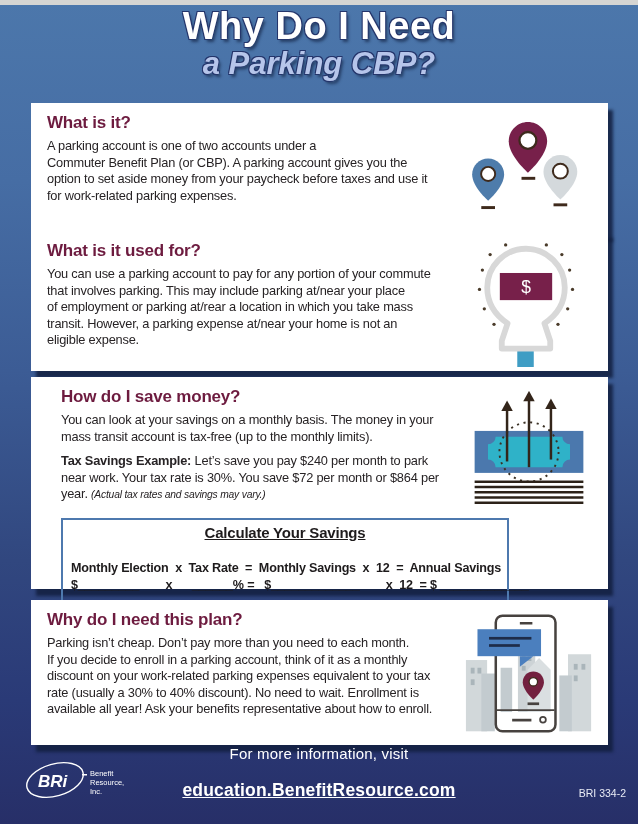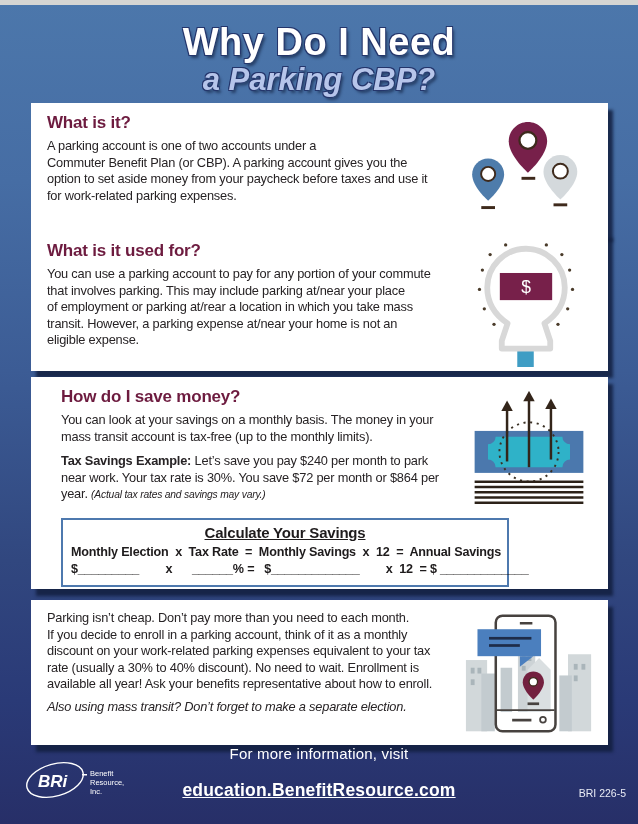--- a/index.html
+++ b/index.html
@@ -2,21 +2,21 @@
 <html><head>
 <meta charset="utf-8">
 <style>
   * { margin:0; padding:0; box-sizing:border-box; }
   body { font-family:"Liberation Sans", sans-serif; background:#888; }
   .page {
     position:relative; width:638px; height:824px; margin:0 auto; overflow:hidden;
     background:linear-gradient(180deg,#4C77AB 0%,#466DA4 22%,#3C5C95 45%,#31477F 68%,#2A3A77 85%,#272F68 100%);
   }
   .top-strip { position:absolute; top:0; left:0; width:100%; height:5px; background:#D6D5D2; }
-  .title-block { position:absolute; top:21px; left:0; width:100%; text-align:center; }
+  .title-block { position:absolute; top:5px; left:0; width:100%; text-align:center; }
   .title-line1 {
     font-size:38px; font-weight:bold; color:#ffffff; letter-spacing:.5px; line-height:42px;
     text-shadow:-1px -1px 0 #24356b, 1px -1px 0 #24356b, -1px 1px 0 #24356b, 2px 3px 3px rgba(10,20,50,.55);
   }
   .title-line2 {
     font-size:31px; font-weight:bold; font-style:italic; color:#B6C5EA; line-height:34px;
     text-shadow:-1px -1px 0 #24356b, 1px -1px 0 #24356b, -1px 1px 0 #24356b, 2px 3px 3px rgba(10,20,50,.55);
   }
   .card {
     position:absolute; left:31px; width:577px; background:#ffffff;
@@ -31,21 +31,21 @@
   .card-icon { display:flex; align-items:center; justify-content:center; }
   .heading { font-size:17px; font-weight:bold; color:#6D1B3F; margin-bottom:5px; letter-spacing:-.2px; }
   .body-text { font-size:12.8px; line-height:16.6px; color:#272325; letter-spacing:-.2px; white-space:pre-line; }
   .example { font-size:12.8px; line-height:16.6px; color:#272325; letter-spacing:-.2px; margin-top:8px; }
   .example b { font-weight:bold; }
   .example .note { font-size:10.3px; font-style:italic; }
   .c3-top { display:flex; flex-direction:row; }
   .calc-box {
     margin-top:9px; width:448px; border:2px solid #4E79AE; padding:4px 8px 9px 8px; text-align:center;
   }
-  .calc-title { font-size:15px; font-weight:bold; color:#1e1b1c; text-decoration:underline; margin-bottom:4px; letter-spacing:-.2px; }
+  .calc-title { font-size:15px; font-weight:bold; color:#1e1b1c; text-decoration:underline; margin-bottom:20px; letter-spacing:-.2px; }
   .calc-row1 { font-size:12.6px; font-weight:bold; color:#1e1b1c; white-space:pre; letter-spacing:-.2px; }
   .calc-row2 { font-size:12.6px; font-weight:bold; color:#1e1b1c; white-space:pre; margin-top:3px; letter-spacing:-.2px; }
   .italic-note { font-size:12.8px; font-style:italic; color:#272325; margin-top:6px; letter-spacing:-.2px; }
   .footer-center { position:absolute; top:745px; left:0; width:100%; text-align:center; color:#fff; }
   .footer-visit { font-size:15px; font-weight:normal; letter-spacing:.2px; }
   .footer-url { display:inline-block; margin-top:18px; font-size:17.5px; font-weight:bold; color:#fff; text-decoration:underline; letter-spacing:.2px; }
   .footer-logo { position:absolute; left:24px; top:756px; }
   .footer-copy { position:absolute; right:12px; top:787px; text-align:right; color:#E8EBF5; font-size:10.5px; line-height:13px; }
 </style>
 </head>
@@ -170,26 +170,26 @@
     </div>
     <div class="calc-box">
       <div class="calc-title">Calculate Your Savings</div>
       <div class="calc-row1">Monthly Election  x  Tax Rate  =  Monthly Savings  x  12  =  Annual Savings</div>
       <div class="calc-row2">$_________        x      ______% =   $_____________        x  12  = $ _____________</div>
     </div>
   </div>
 
   <div class="card card-4">
     <div class="card-text">
+      <div class="heading">Why do I need this plan?</div>
       <div class="body-text">Parking isn’t cheap. Don’t pay more than you need to each month.
 If you decide to enroll in a parking account, think of it as a monthly
 discount on your work-related parking expenses equivalent to your tax
 rate (usually a 30% to 40% discount). No need to wait. Enrollment is
 available all year!  Ask your benefits representative about how to enroll.</div>
-      <div class="italic-note">Also using mass transit? Don’t forget to make a separate election.</div>
     </div>
     <div class="card-icon" style="width:135px;">
       <svg width="130" height="128" viewBox="0 0 135 125">
 
         <g>
           <rect x="2" y="48" width="22" height="74" fill="#D2D8DA"></rect>
           <rect x="18" y="62" width="14" height="60" fill="#C3CBCF"></rect>
           <rect x="108" y="42" width="24" height="80" fill="#D2D8DA"></rect>
           <rect x="99" y="64" width="13" height="58" fill="#C3CBCF"></rect>
           <rect x="7" y="56" width="4" height="6" fill="#AAB5BA"></rect>
@@ -242,15 +242,15 @@
       <ellipse cx="31" cy="24" rx="29" ry="16" fill="none" stroke="#ffffff" stroke-width="1.4" transform="rotate(-16 31 24)"></ellipse>
       <text x="14" y="31" font-family="Liberation Sans, sans-serif" font-size="17" font-weight="bold" font-style="italic" fill="#ffffff">BRi</text>
       <rect x="58" y="18" width="5" height="1.5" fill="#ffffff"></rect>
       <text x="66" y="20" font-family="Liberation Sans, sans-serif" font-size="7.5" fill="#ffffff">Benefit</text>
       <text x="66" y="29" font-family="Liberation Sans, sans-serif" font-size="7.5" fill="#ffffff">Resource,</text>
       <text x="66" y="38" font-family="Liberation Sans, sans-serif" font-size="7.5" fill="#ffffff">Inc.</text>
     </svg>
   </div>
 
   <div class="footer-copy">
-    <div>BRI 226-5</div>
+    <div>BRI 334-2</div>
   </div>
 </div>
 
 </body></html>

